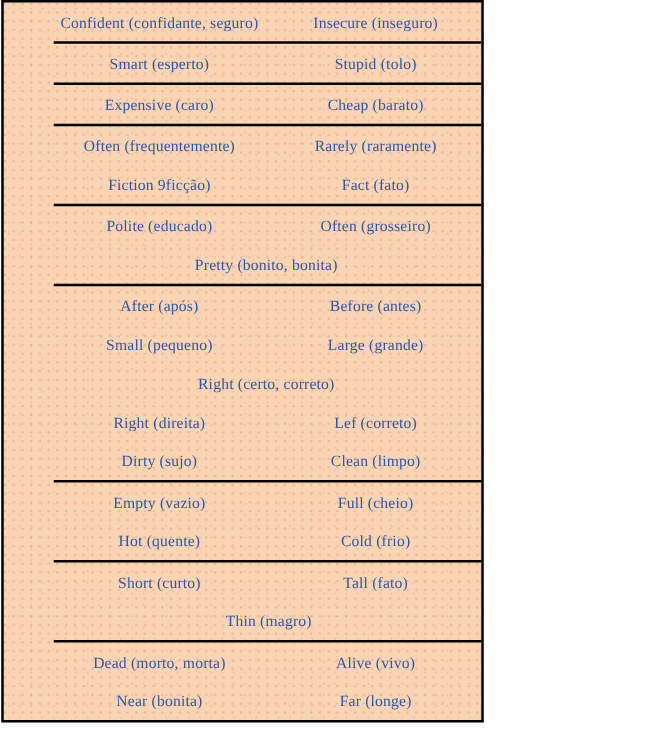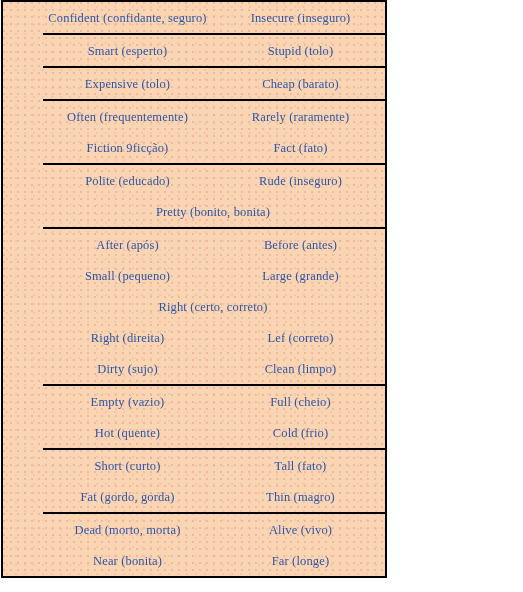--- a/index.html
+++ b/index.html
@@ -70,38 +70,38 @@
       </div>
     </div>
     <div class="group">
       <div class="pair-row">
         <div class="cell cell-left">Smart (esperto)</div>
         <div class="cell cell-right">Stupid (tolo)</div>
       </div>
     </div>
     <div class="group">
       <div class="pair-row">
-        <div class="cell cell-left">Expensive (tolo)</div>
+        <div class="cell cell-left">Expensive (caro)</div>
         <div class="cell cell-right">Cheap (barato)</div>
       </div>
     </div>
     <div class="group">
       <div class="pair-row">
         <div class="cell cell-left">Often (frequentemente)</div>
         <div class="cell cell-right">Rarely (raramente)</div>
       </div>
       <div class="pair-row">
         <div class="cell cell-left">Fiction 9ficção)</div>
         <div class="cell cell-right">Fact (fato)</div>
       </div>
     </div>
     <div class="group">
       <div class="pair-row">
         <div class="cell cell-left">Polite (educado)</div>
-        <div class="cell cell-right">Rude (inseguro)</div>
+        <div class="cell cell-right">Often (grosseiro)</div>
       </div>
       <div class="pair-row">
         <div class="cell cell-left">Pretty (bonito, bonita)</div>
       </div>
     </div>
     <div class="group">
       <div class="pair-row">
         <div class="cell cell-left">After (após)</div>
         <div class="cell cell-right">Before (antes)</div>
       </div>
@@ -130,21 +130,20 @@
         <div class="cell cell-left">Hot (quente)</div>
         <div class="cell cell-right">Cold (frio)</div>
       </div>
     </div>
     <div class="group">
       <div class="pair-row">
         <div class="cell cell-left">Short (curto)</div>
         <div class="cell cell-right">Tall (fato)</div>
       </div>
       <div class="pair-row">
-        <div class="cell cell-left">Fat (gordo, gorda)</div>
         <div class="cell cell-right">Thin (magro)</div>
       </div>
     </div>
     <div class="group">
       <div class="pair-row">
         <div class="cell cell-left">Dead (morto, morta)</div>
         <div class="cell cell-right">Alive (vivo)</div>
       </div>
       <div class="pair-row">
         <div class="cell cell-left">Near (bonita)</div>

